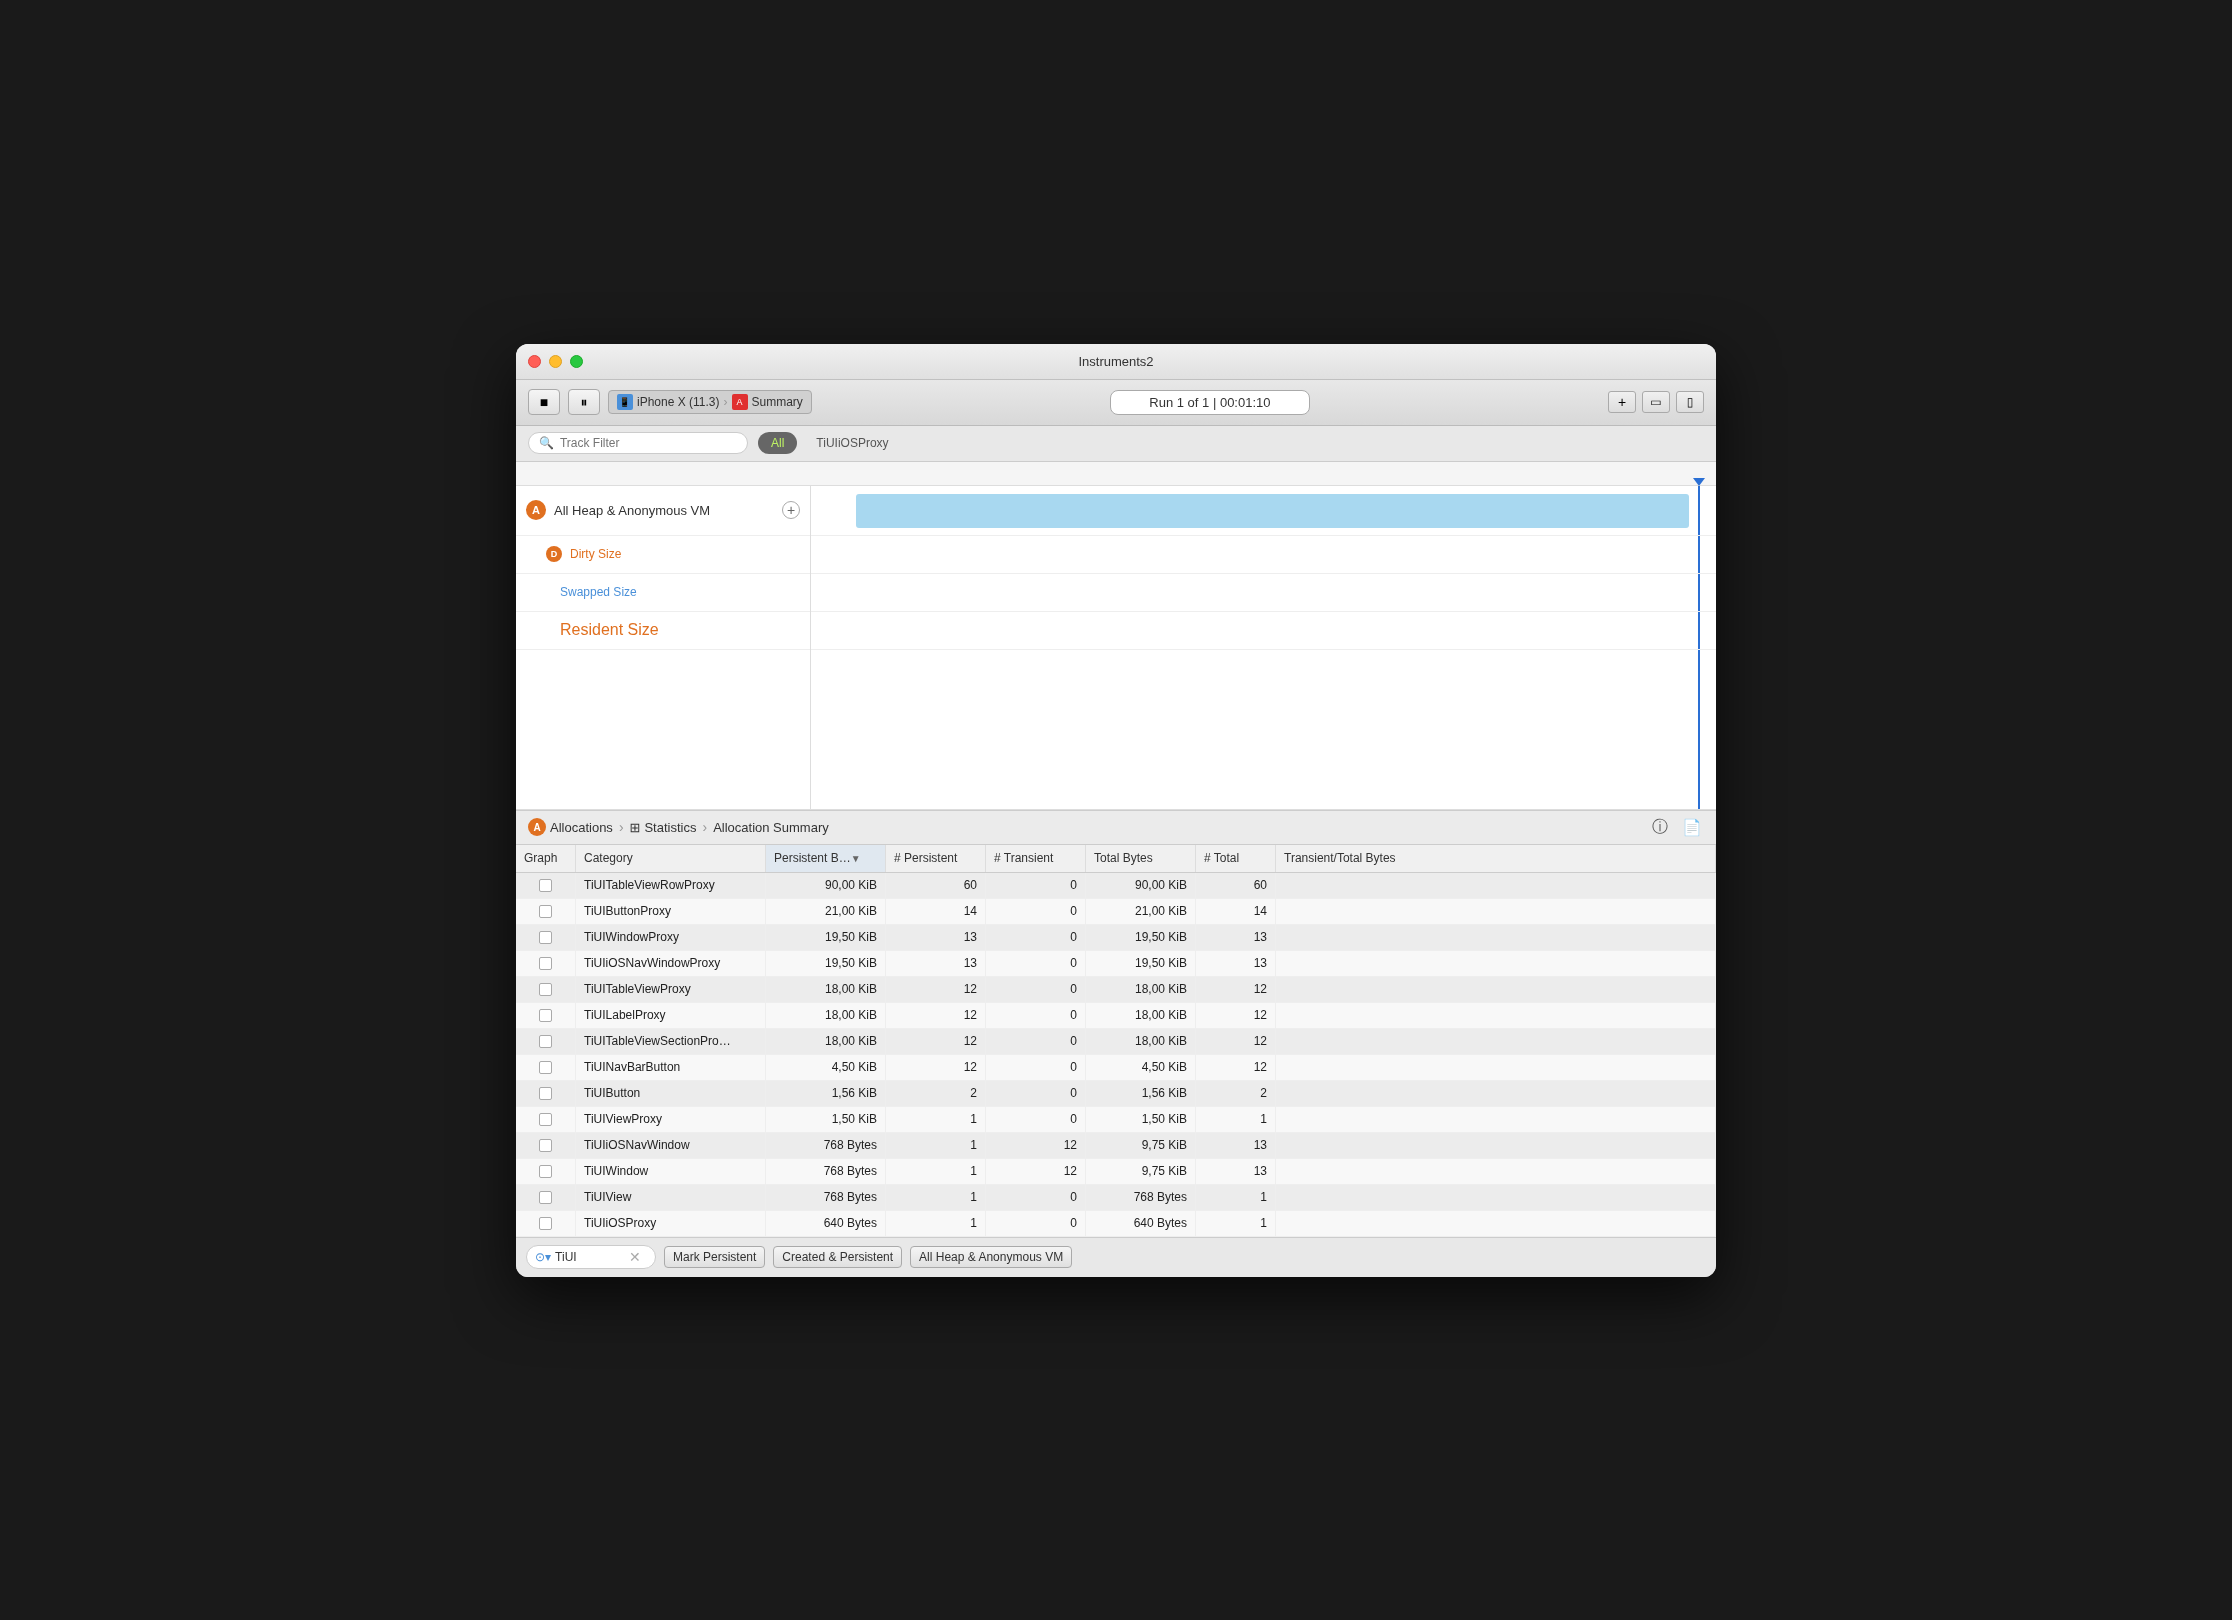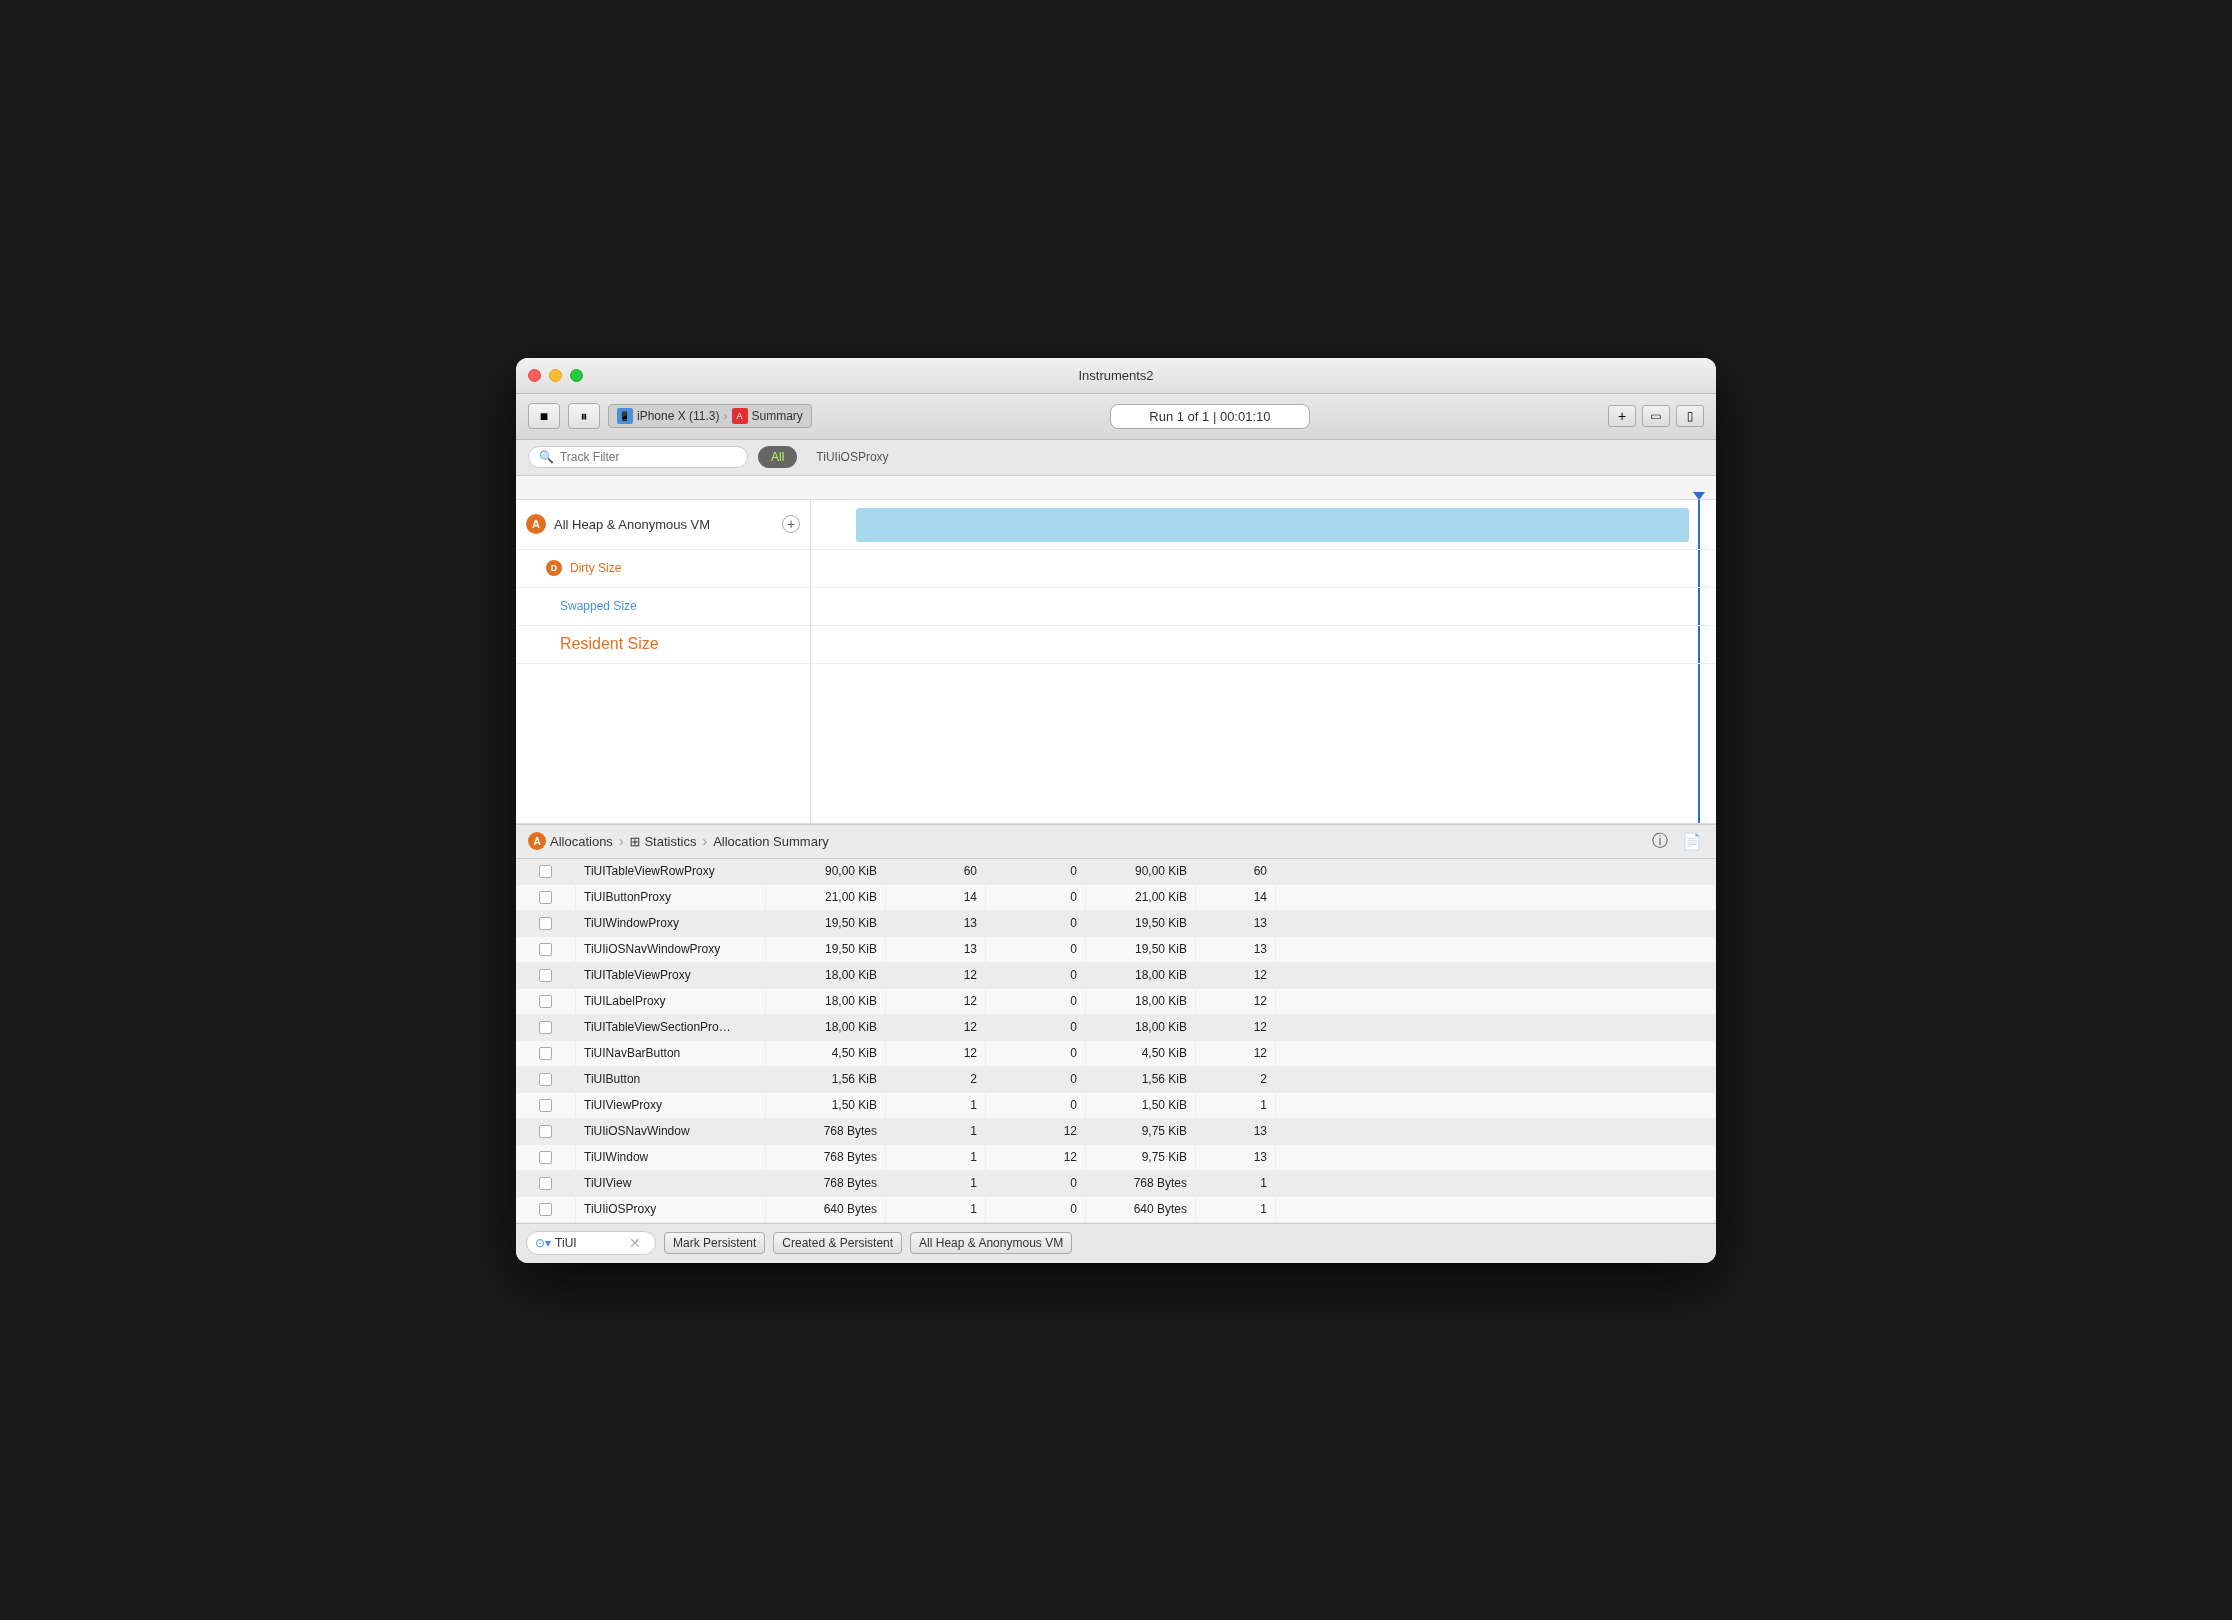--- a/index.html
+++ b/index.html
@@ -626,20 +626,30 @@
       <span class="breadcrumb-text">Allocation Summary</span>
       <div class="breadcrumb-right">
         <div class="panel-icon-btn">ⓘ</div>
         <div class="panel-icon-btn">📄</div>
       </div>
     </div>
 
     <div class="data-panel">
       <div class="table-section">
 
+        <div class="table-header">
+          <div class="th th-graph">Graph</div>
+          <div class="th th-category">Category</div>
+          <div class="th th-persistent sorted">Persistent B… <span class="sort-arrow">▼</span></div>
+          <div class="th th-num-persistent"># Persistent</div>
+          <div class="th th-transient"># Transient</div>
+          <div class="th th-total-bytes">Total Bytes</div>
+          <div class="th th-total"># Total</div>
+          <div class="th th-transient-total">Transient/Total Bytes</div>
+        </div>
 
         <div class="table-body" id="table-body">
         <div class="table-row-item">
     <div class="td td-graph">
                 <div class="checkbox"></div>
               </div>
     <div class="td td-category">TiUITableViewRowProxy</div>
     <div class="td td-persistent">90,00 KiB</div>
     <div class="td td-num-persistent">60</div>
     <div class="td td-transient">0</div>

